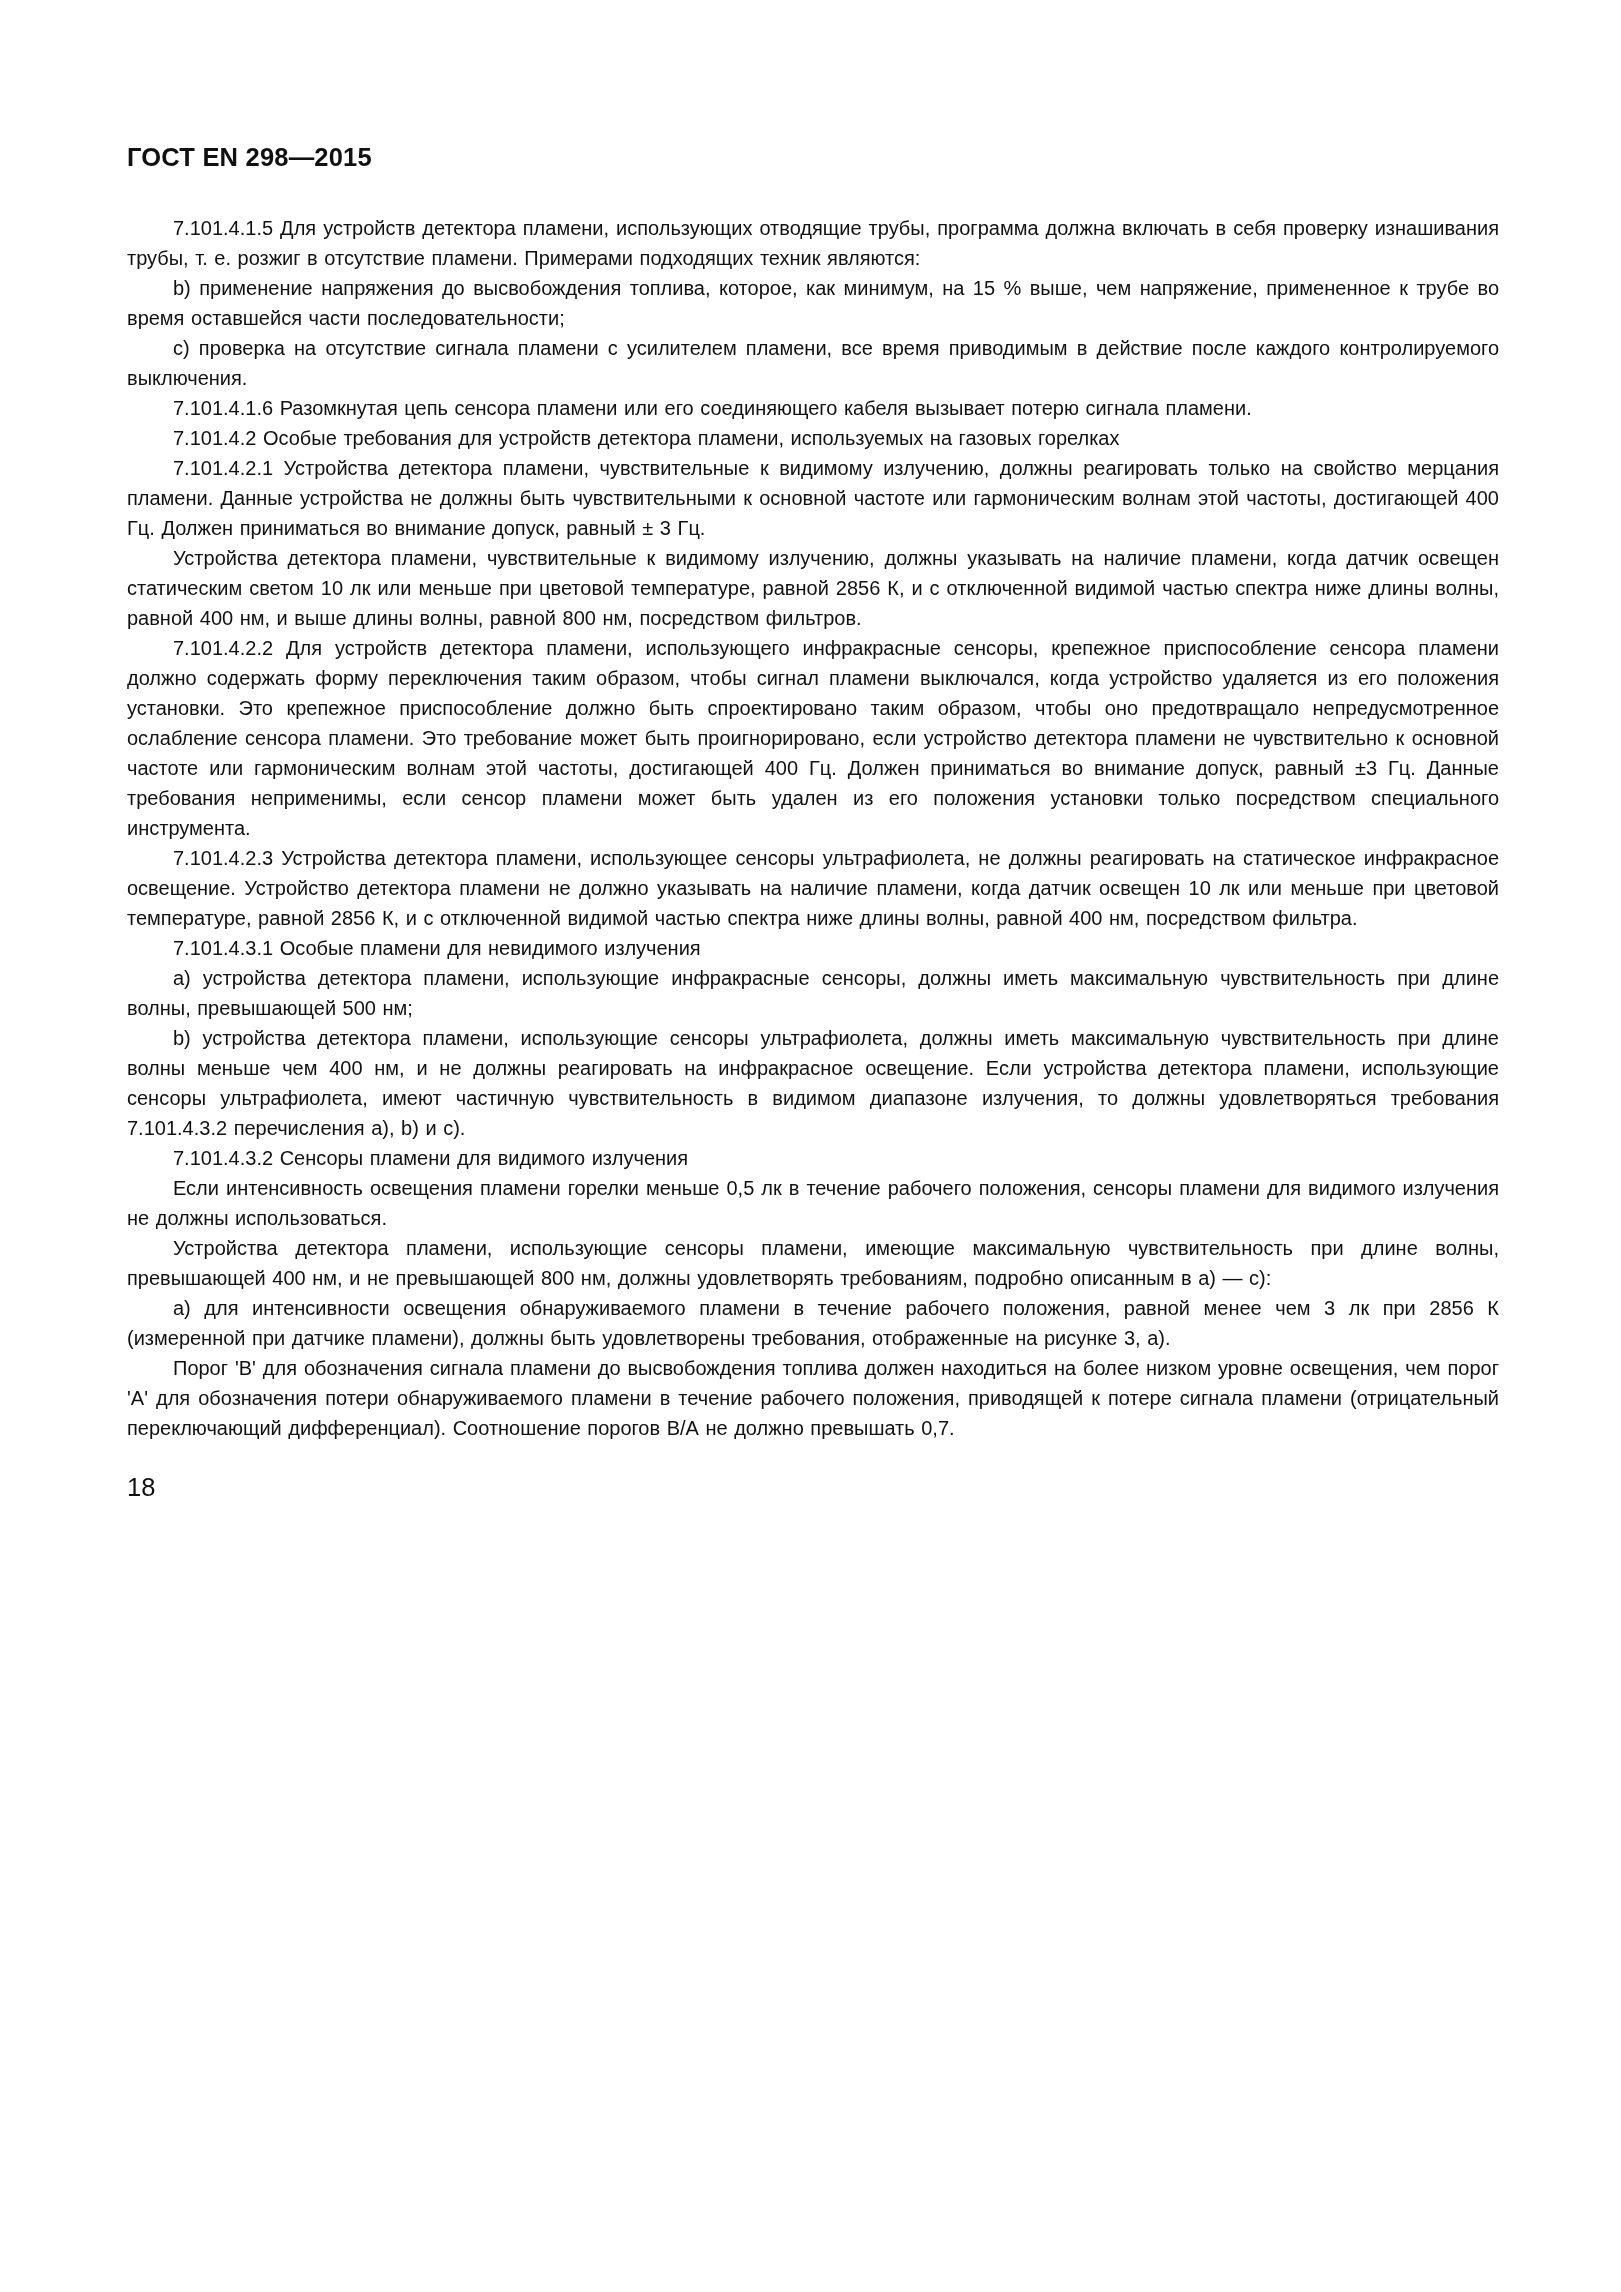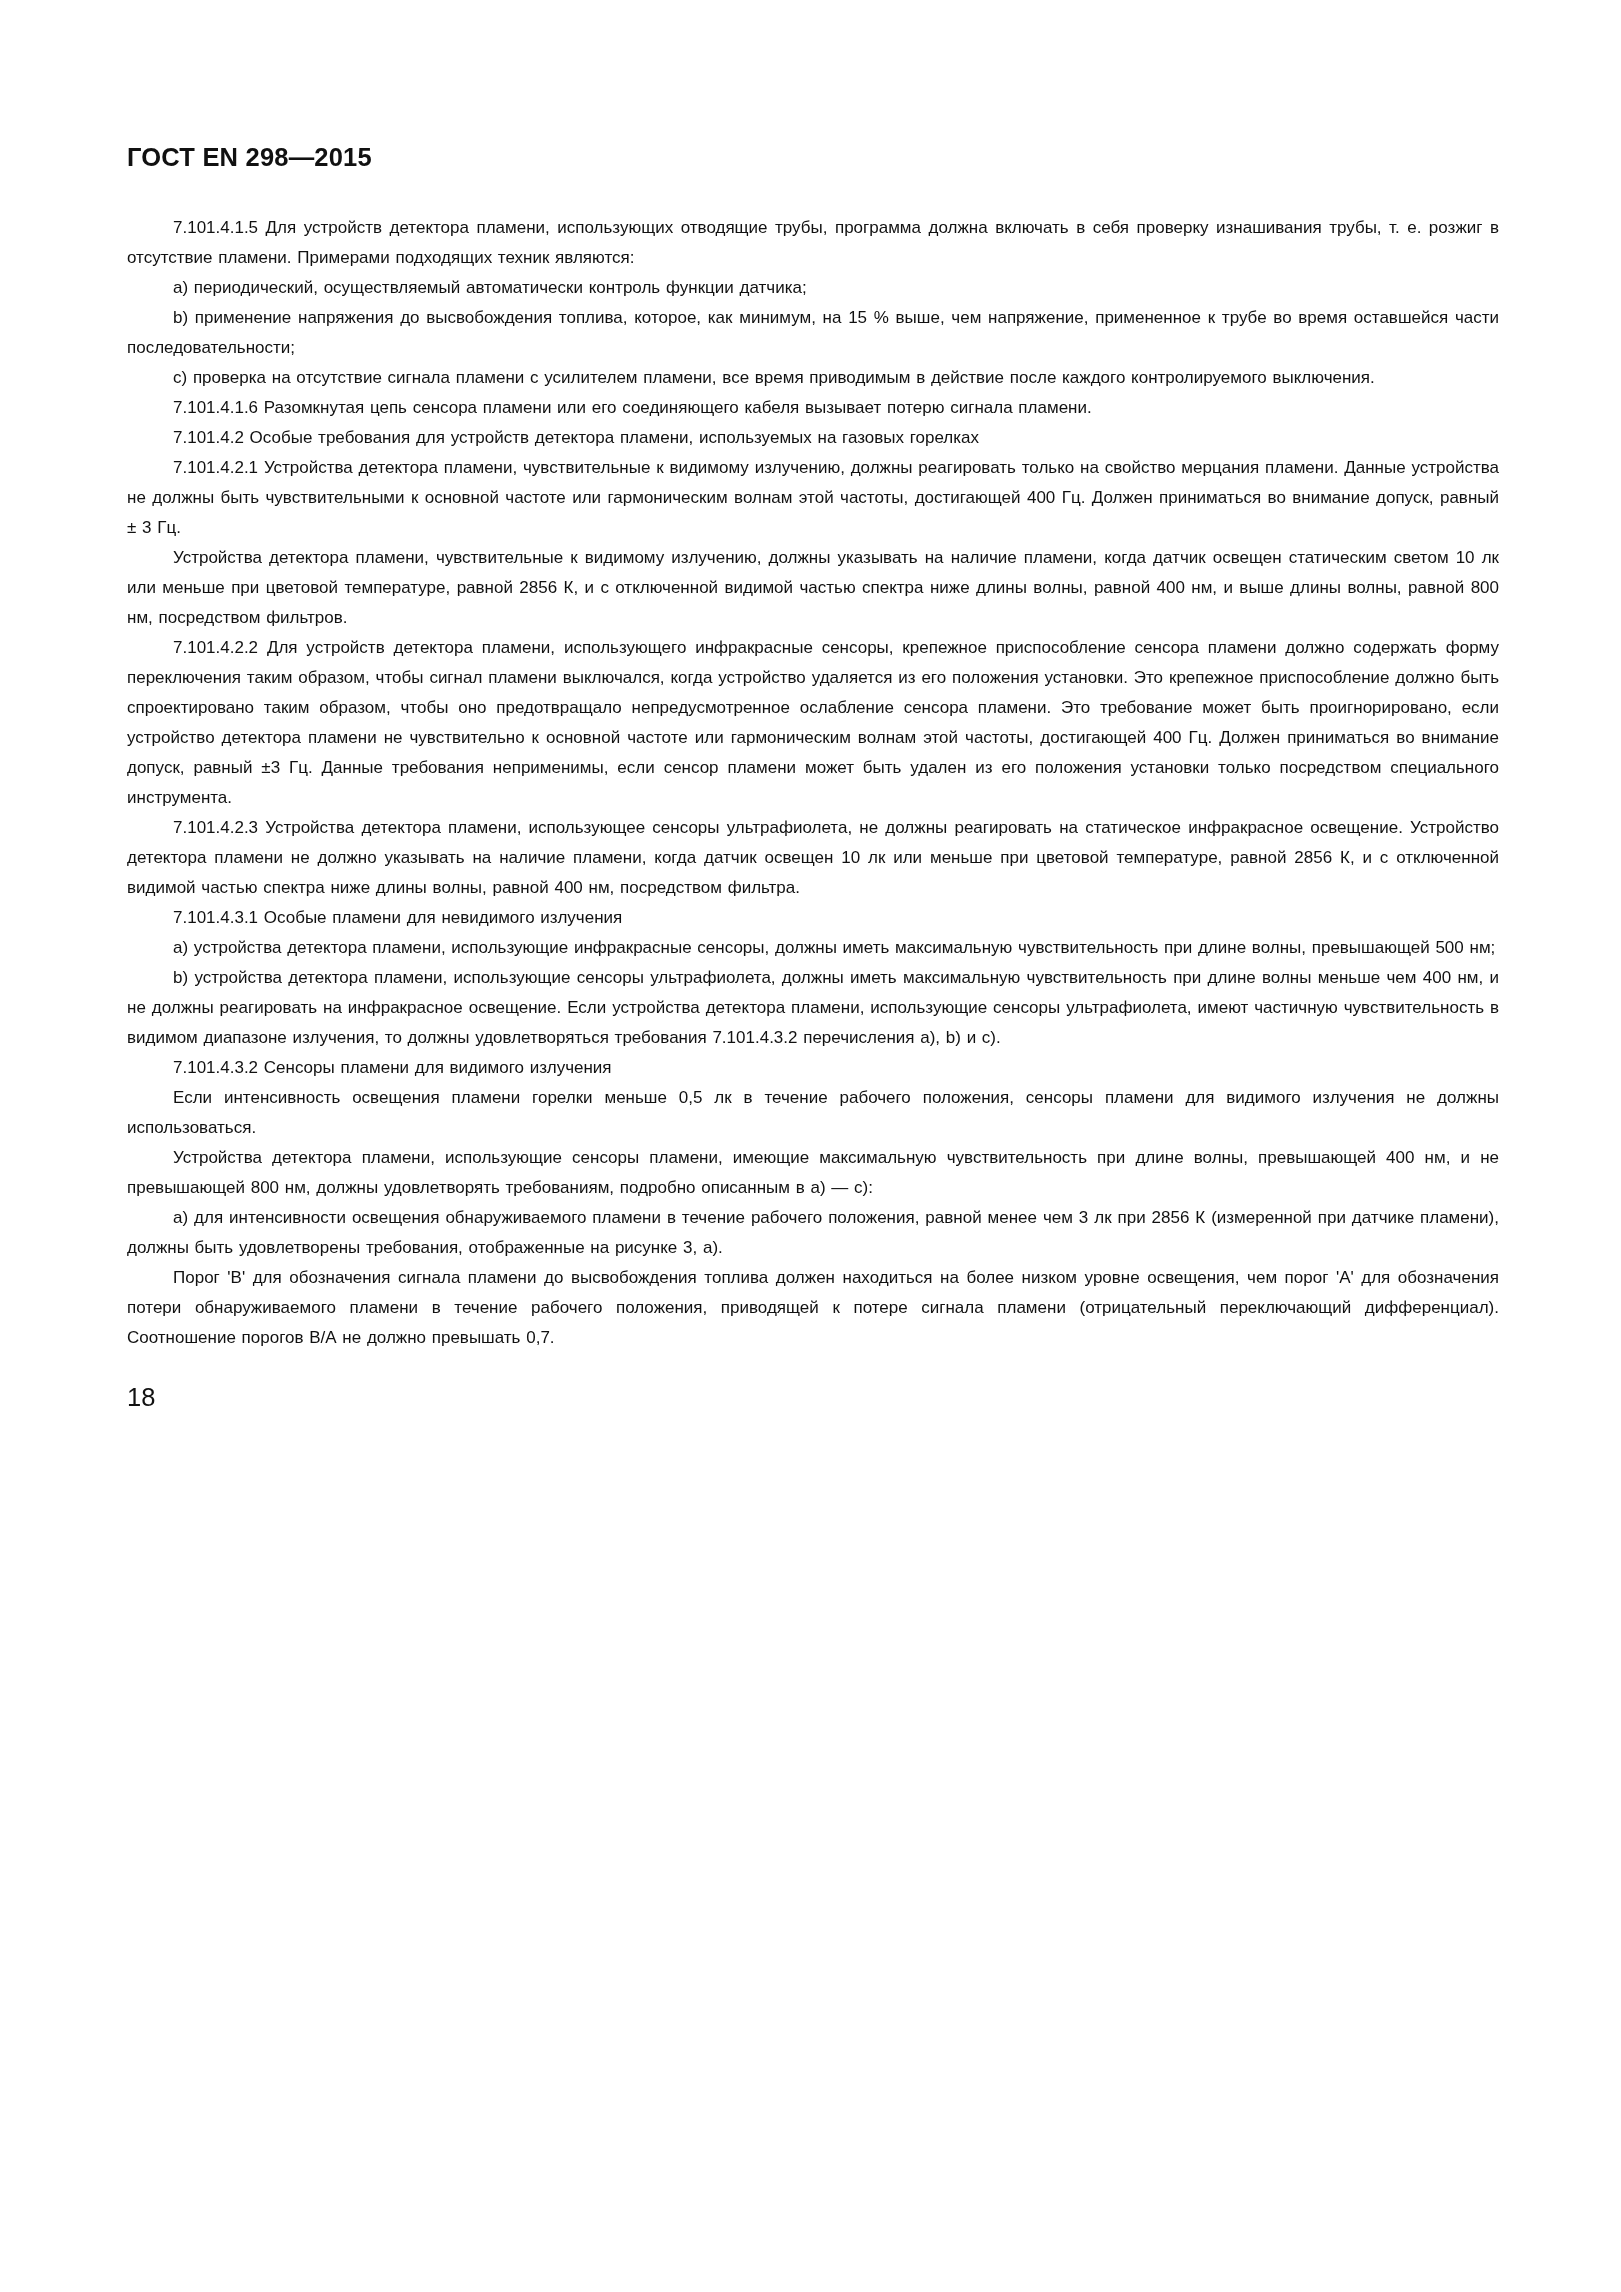--- a/index.html
+++ b/index.html
@@ -20,21 +20,21 @@
   }
   .running-head {
     font-size: 25.5px;
     font-weight: bold;
     letter-spacing: 0.2px;
     margin: 0 0 41px 0;
     color: #111;
   }
   .text-block {
     width: 1372px;
-    font-size: 17px;
+    font-size: 20px;
     line-height: 30px;
     text-align: justify;
     color: #111;
     margin-top: 28px;
   }
   .text-block p {
     margin: 0;
     padding: 0;
     text-indent: 46px;
     word-spacing: 1px;
@@ -49,21 +49,20 @@
 </style>
 </head>
 <body>
 
 <div class="page">
 
   <div class="running-head">ГОСТ EN 298—2015</div>
 
   <div class="text-block">
     <p>7.101.4.1.5 Для устройств детектора пламени, использующих отводящие трубы, программа должна включать в себя проверку изнашивания трубы, т. е. розжиг в отсутствие пламени. Примерами подходящих техник являются:</p>
-    <p>а) периодический, осуществляемый автоматически контроль функции датчика;</p>
     <p>b) применение напряжения до высвобождения топлива, которое, как минимум, на 15 % выше, чем напряжение, примененное к трубе во время оставшейся части последовательности;</p>
     <p>с) проверка на отсутствие сигнала пламени с усилителем пламени, все время приводимым в действие после каждого контролируемого выключения.</p>
     <p>7.101.4.1.6 Разомкнутая цепь сенсора пламени или его соединяющего кабеля вызывает потерю сигнала пламени.</p>
     <p>7.101.4.2 Особые требования для устройств детектора пламени, используемых на газовых горелках</p>
     <p>7.101.4.2.1 Устройства детектора пламени, чувствительные к видимому излучению, должны реагировать только на свойство мерцания пламени. Данные устройства не должны быть чувствительными к основной частоте или гармоническим волнам этой частоты, достигающей 400 Гц. Должен приниматься во внимание допуск, равный ± 3 Гц.</p>
     <p>Устройства детектора пламени, чувствительные к видимому излучению, должны указывать на наличие пламени, когда датчик освещен статическим светом 10 лк или меньше при цветовой температуре, равной 2856 К, и с отключенной видимой частью спектра ниже длины волны, равной 400 нм, и выше длины волны, равной 800 нм, посредством фильтров.</p>
     <p>7.101.4.2.2 Для устройств детектора пламени, использующего инфракрасные сенсоры, крепежное приспособление сенсора пламени должно содержать форму переключения таким образом, чтобы сигнал пламени выключался, когда устройство удаляется из его положения установки. Это крепежное приспособление должно быть спроектировано таким образом, чтобы оно предотвращало непредусмотренное ослабление сенсора пламени. Это требование может быть проигнорировано, если устройство детектора пламени не чувствительно к основной частоте или гармоническим волнам этой частоты, достигающей 400 Гц. Должен приниматься во внимание допуск, равный ±3 Гц. Данные требования неприменимы, если сенсор пламени может быть удален из его положения установки только посредством специального инструмента.</p>
     <p>7.101.4.2.3 Устройства детектора пламени, использующее сенсоры ультрафиолета, не должны реагировать на статическое инфракрасное освещение. Устройство детектора пламени не должно указывать на наличие пламени, когда датчик освещен 10 лк или меньше при цветовой температуре, равной 2856 К, и с отключенной видимой частью спектра ниже длины волны, равной 400 нм, посредством фильтра.</p>
     <p>7.101.4.3.1 Особые пламени для невидимого излучения</p>
     <p>а) устройства детектора пламени, использующие инфракрасные сенсоры, должны иметь максимальную чувствительность при длине волны, превышающей 500 нм;</p>

